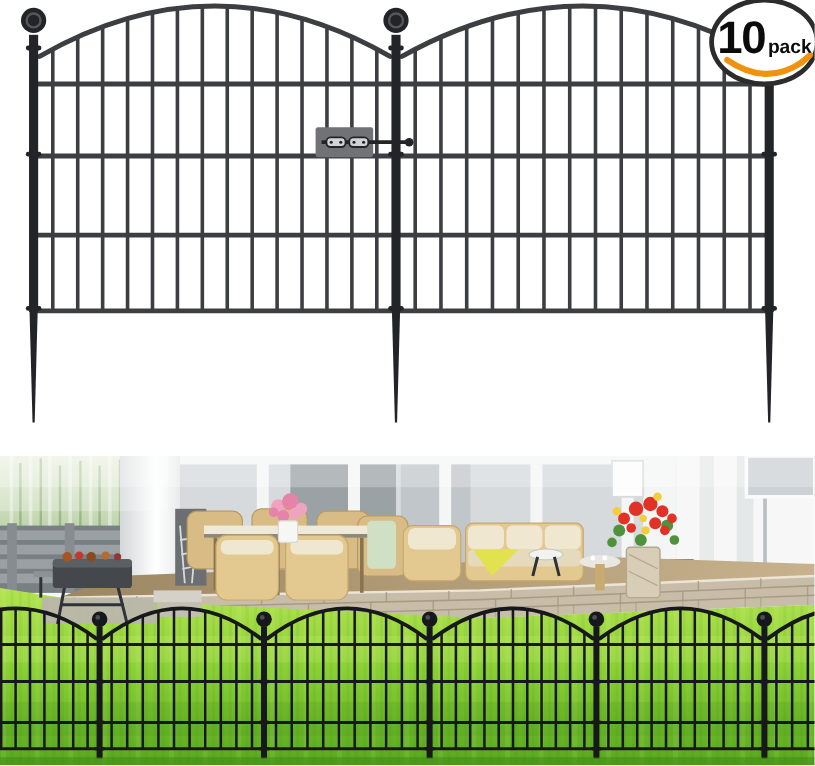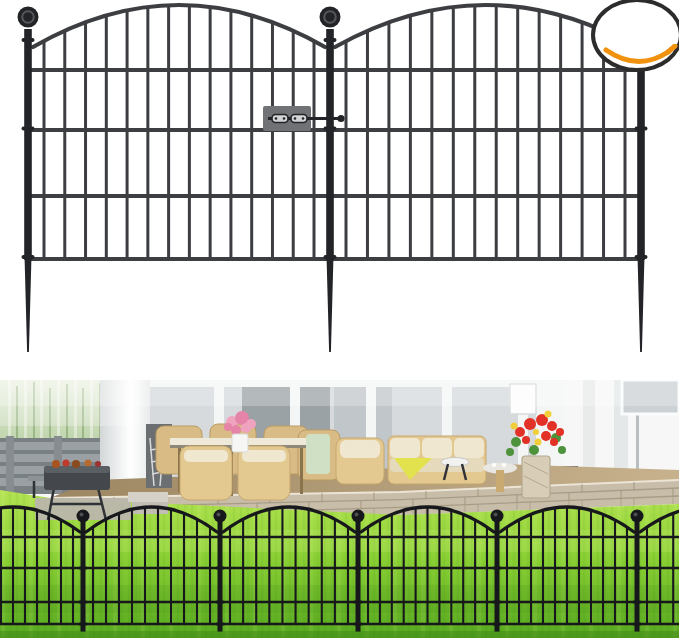--- a/index.html
+++ b/index.html
@@ -141,20 +141,24 @@
           <polygon points="637.6,259 644.4,259 641.9,352 640.1,352" fill="#232427"></polygon>
           <circle cx="641" cy="17" r="10.5" fill="#232427"></circle>
           <circle cx="641" cy="17" r="5.775" fill="none" stroke="#5f6063" stroke-width="2" opacity="0.85"></circle>
           <rect x="634.5" y="38" width="13" height="4" rx="2" fill="#232427"></rect>
           <rect x="634.5" y="126.5" width="13" height="4" rx="2" fill="#232427"></rect>
           <rect x="634.5" y="255" width="13" height="4" rx="2" fill="#232427"></rect>
         </g>
       </svg>
 
     <div class="badge">
+      <div class="badge-text">
+        <span class="badge-count">10</span>
+        <span class="badge-unit">pack</span>
+      </div>
       <svg class="badge-swoosh" width="80" height="26" viewBox="0 0 80 26">
         <path d="M 6 6 Q 38 28 68 8" fill="none" stroke="var(--swoosh-orange)" stroke-width="5" stroke-linecap="round"></path>
         <path d="M 68 8 L 75 2" fill="none" stroke="var(--swoosh-orange)" stroke-width="5" stroke-linecap="round"></path>
       </svg>
     </div>
   </section>
 
   <section class="photo">
     <svg width="679" height="258" viewBox="0 0 679 258">
       <defs>

